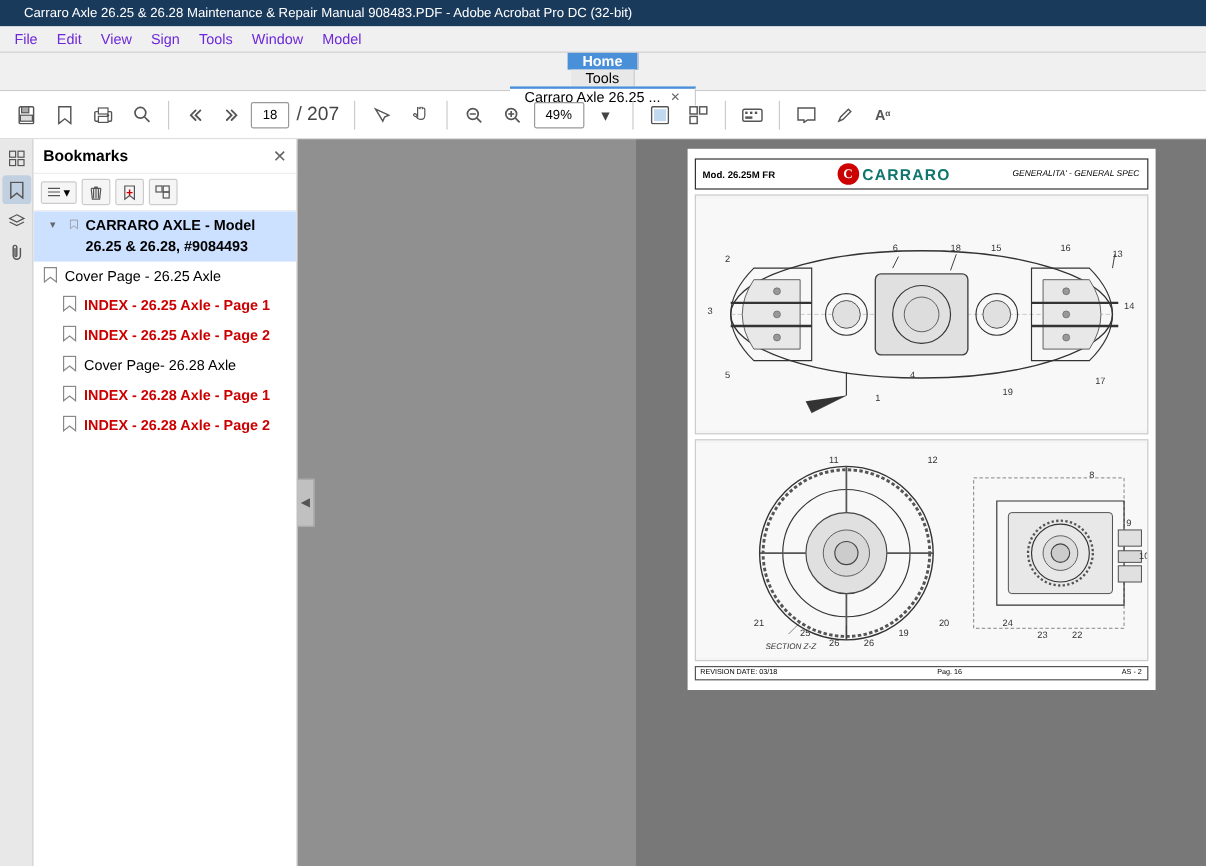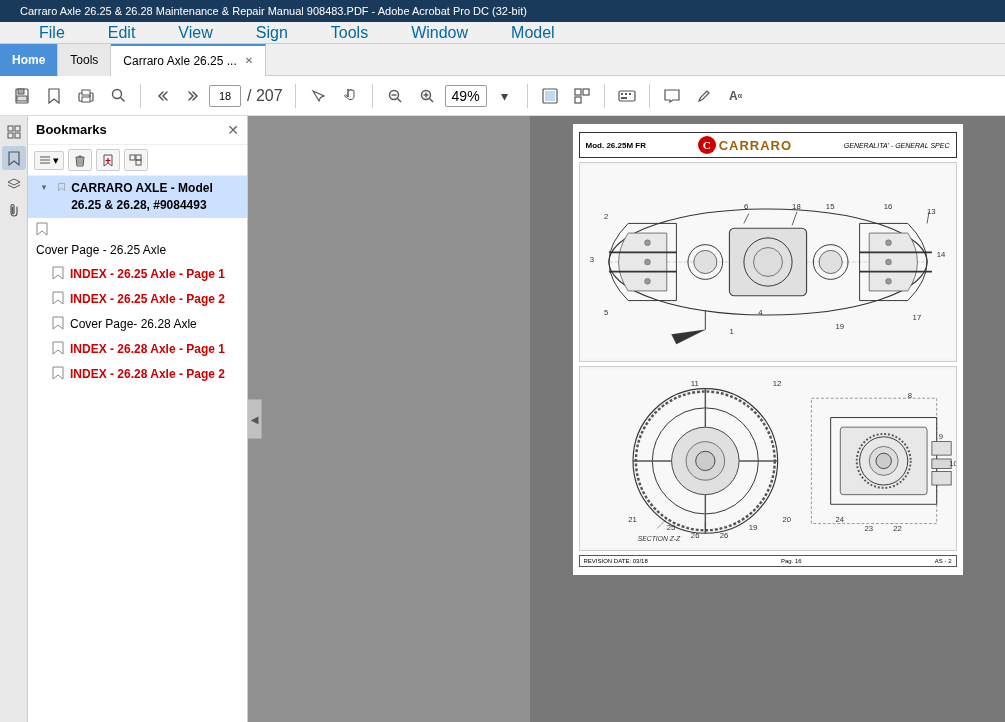--- a/index.html
+++ b/index.html
@@ -3,38 +3,38 @@
   <meta charset="utf-8">
   <style>
     * { margin: 0; padding: 0; box-sizing: border-box; }
     body { width: 1005px; height: 722px; overflow: hidden; font-family: 'Segoe UI', Arial, sans-serif; font-size: 12px; background: #f0f0f0; }
 
     
     .title-bar { background: #1a3a5c; color: white; height: 22px; display: flex; align-items: center; padding: 0 20px; font-size: 11px; }
 
     
     .menu-bar { background: #f0f0f0; height: 22px; display: flex; align-items: center; padding: 0 4px; border-bottom: 1px solid #ccc; }
-    .menu-item { padding: 2px 8px; font-size: 16px; color: #0369a1; cursor: pointer; margin-left: 27px; }
-
-    
-    .tab-bar { background: #f0f0f0; height: 32px; display: flex; align-items: center; border-bottom: 1px solid #ccc; padding: 0 0; }
+    .menu-item { padding: 2px 8px; font-size: 12px; color: #6d28d9; cursor: pointer; }
+
+    
+    .tab-bar { background: #f0f0f0; height: 32px; display: flex; align-items: center; border-bottom: 1px solid #ccc; padding: 0 0; flex-direction: column; }
     .tab { height: 32px; display: flex; align-items: center; padding: 0 12px; font-size: 12px; cursor: pointer; border-right: 1px solid #ccc; }
     .tab.active { background: white; border-top: 2px solid #4a90d9; color: #000; }
     .tab.home { background: #4a90d9; color: white; font-weight: bold; }
     .tab.tools { background: #e8e8e8; color: #000; }
     .tab-close { margin-left: 8px; font-size: 10px; color: #666; cursor: pointer; }
 
     
     .toolbar { background: white; height: 40px; display: flex; align-items: center; padding: 0 8px; border-bottom: 1px solid #ddd; gap: 4px; }
     .tool-btn { width: 28px; height: 28px; display: flex; align-items: center; justify-content: center; cursor: pointer; border: none; background: transparent; font-size: 14px; color: #444; border-radius: 3px; }
     .tool-separator { width: 1px; height: 24px; background: #ccc; margin: 0 4px; }
     .nav-group { display: flex; align-items: center; gap: 2px; }
     .page-input { width: 32px; height: 22px; text-align: center; border: 1px solid #999; font-size: 11px; border-radius: 2px; }
     .page-total { font-size: 16px; color: #444; margin: 0 4px; }
-    .zoom-input { width: 42px; height: 22px; text-align: center; border: 1px solid #999; font-size: 14px; border-radius: 2px; }
+    .zoom-input { width: 42px; height: 22px; text-align: center; border: 1px solid #999; font-size: 11px; border-radius: 2px; }
 
     
     .main { display: flex; height: calc(722px - 22px - 22px - 32px - 40px); }
 
     
     .sidebar-icons { width: 28px; background: #e8e8e8; border-right: 1px solid #ccc; display: flex; flex-direction: column; align-items: center; padding-top: 4px; gap: 2px; }
     .side-icon { width: 24px; height: 24px; display: flex; align-items: center; justify-content: center; cursor: pointer; border-radius: 3px; font-size: 12px; color: #444; }
     .side-icon.active { background: #c0d0e0; }
 
     
@@ -276,21 +276,21 @@
     <div class="bookmarks-list">
 
       <div class="bm-item selected" style="padding-left:8px;">
         <span class="collapse-arrow">▾</span>
         <svg width="12" height="14" viewBox="0 0 12 14">
             <path d="M1 1h10v12l-5-4-5 4V1z" stroke="#888" stroke-width="1" fill="none"></path>
           </svg>
         <span class="bm-text bold">CARRARO AXLE - Model 26.25 &amp; 26.28, #9084493</span>
       </div>
 
-      <div class="bm-item" style="flex-direction:column;">
+      <div class="bm-item" style="">
         <svg width="12" height="14" viewBox="0 0 12 14">
             <path d="M1 1h10v12l-5-4-5 4V1z" stroke="#888" stroke-width="1" fill="none"></path>
           </svg>
         <span class="bm-text normal">Cover Page - 26.25 Axle</span>
       </div>
 
       <div class="bm-item" style="padding-left:24px;">
         <svg width="12" height="14" viewBox="0 0 12 14">
             <path d="M1 1h10v12l-5-4-5 4V1z" stroke="#888" stroke-width="1" fill="none"></path>
           </svg>
@@ -337,21 +337,21 @@
     </div>
 
     <div class="right-content">
       <div class="pdf-page-white">
 
         <div style="display:flex;align-items:center;justify-content:space-between;border:1px solid #333;padding:3px 6px;margin-bottom:4px;">
           <span style="font-size:8px;font-weight:bold;">Mod. 26.25M FR</span>
           <div style="display:flex;align-items:center;gap:6px;">
             <div style="display:flex;align-items:center;gap:3px;">
               <div style="width:18px;height:18px;background:#cc0000;border-radius:50%;display:flex;align-items:center;justify-content:center;color:white;font-size:11px;font-weight:bold;font-family:serif;">C</div>
-              <span style="font-size:13px;font-weight:bold;color:#a16207;letter-spacing:1px;">CARRARO</span>
+              <span style="font-size:13px;font-weight:bold;color:#0f766e;letter-spacing:1px;">CARRARO</span>
             </div>
           </div>
           <span style="font-size:7px;font-style:italic;">GENERALITA' - GENERAL SPEC</span>
         </div>
 
         <div style="width:100%;height:200px;background:#f5f5f5;border:1px solid #ccc;margin-bottom:4px;overflow:hidden;position:relative;">
           <svg width="100%" height="100%" viewBox="0 0 390 200">
 
             <rect width="390" height="200" fill="#f8f8f8"></rect>
 

